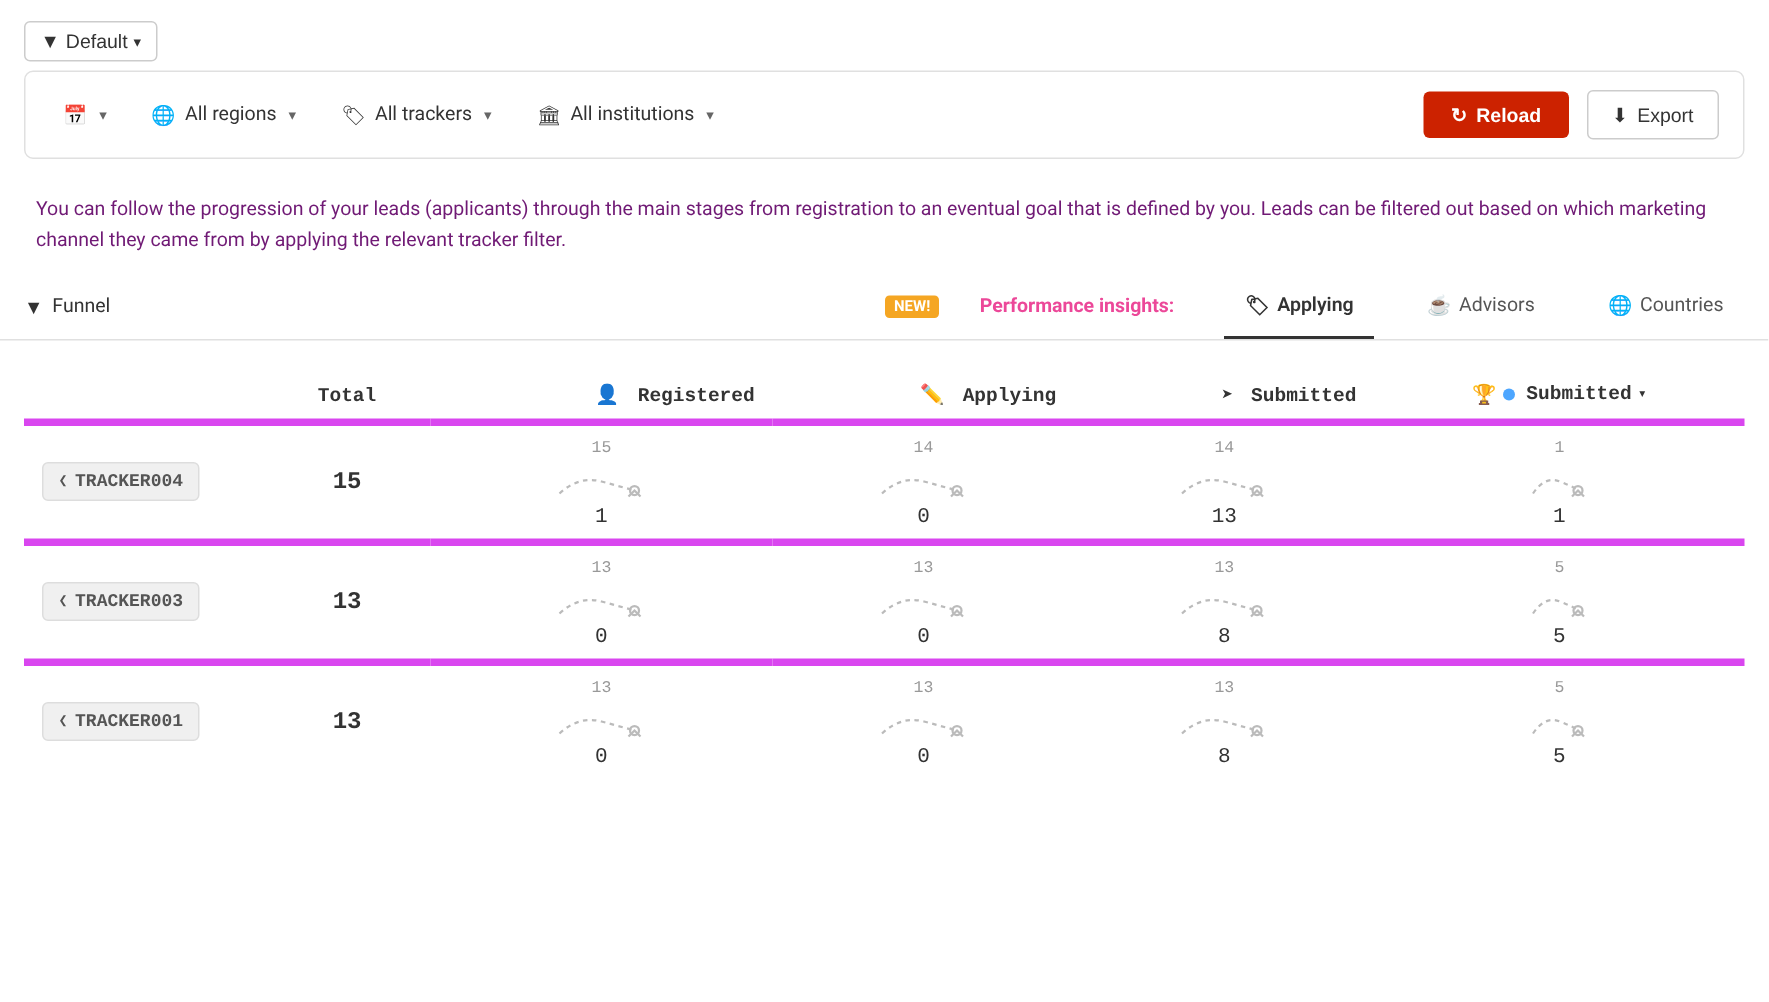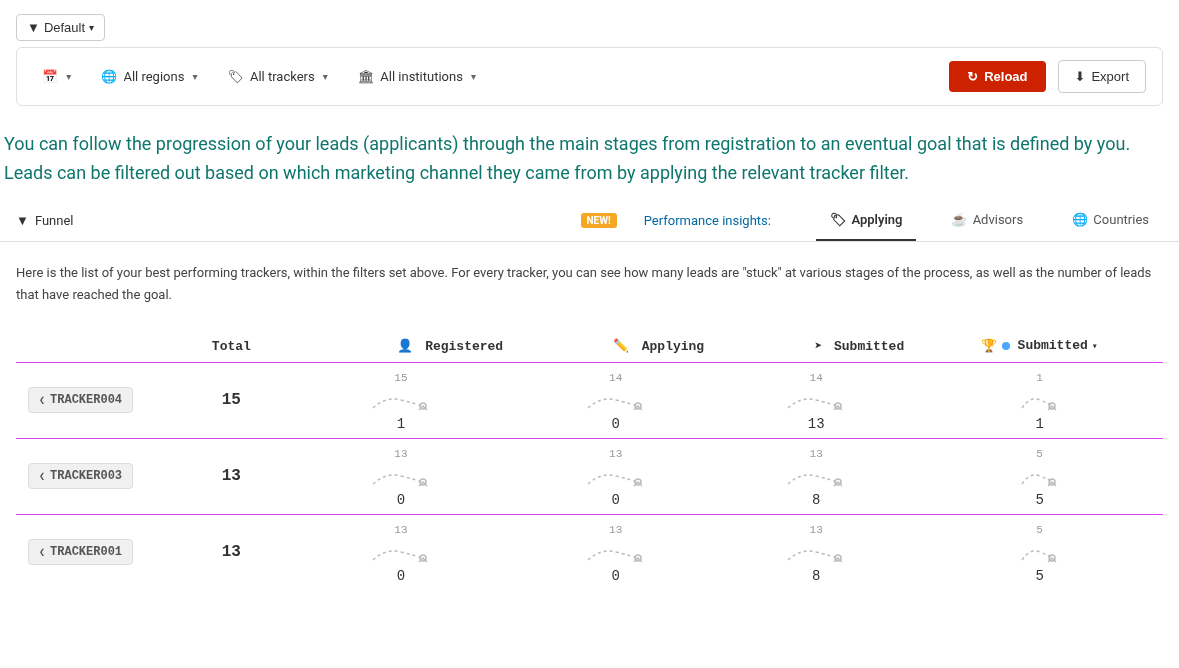--- a/index.html
+++ b/index.html
@@ -11,42 +11,42 @@
     .default-btn { display: flex; align-items: center; gap: 4px; border: 1px solid #ccc; background: #fff; padding: 5px 10px; border-radius: 4px; cursor: pointer; font-size: 13px; color: #333; }
 
     .filter-row { background: #fff; border: 1px solid #e0e0e0; border-radius: 6px; padding: 12px 16px; display: flex; align-items: center; gap: 12px; margin-bottom: 12px; }
     .filter-item { display: flex; align-items: center; gap: 6px; cursor: pointer; font-size: 13px; color: #333; padding: 4px 8px; border-radius: 4px; border: 1px solid transparent; }
     .filter-item .chevron { font-size: 10px; color: #666; margin-left: 2px; }
     .filter-divider { flex: 1; }
     .reload-btn { background: #cc2200; color: #fff; border: none; padding: 8px 18px; border-radius: 4px; cursor: pointer; font-size: 13px; font-weight: 600; display: flex; align-items: center; gap: 6px; }
     .export-btn { background: #fff; color: #333; border: 1px solid #ccc; padding: 8px 16px; border-radius: 4px; cursor: pointer; font-size: 13px; display: flex; align-items: center; gap: 6px; }
 
     
-    .description { padding: 12px 4px; font-size: 18px; color: #0f766e; line-height: 1.6; }
+    .description { padding: 12px 24px; font-size: 13px; color: #701a75; line-height: 1.6; }
 
     
     .section-tabs-wrapper { padding: 0 16px; border-bottom: 1px solid #e0e0e0; margin-bottom: 0; }
     .section-tabs { display: flex; align-items: center; }
     .funnel-tab { display: flex; align-items: center; gap: 6px; padding: 12px 16px 12px 0; font-size: 13px; cursor: pointer; color: #333; margin-right: 20px; }
     .tabs-right { margin-left: auto; display: flex; align-items: center; gap: 21px; }
     .new-badge { background: #f5a623; color: #fff; font-size: 10px; font-weight: 700; padding: 2px 6px; border-radius: 3px; margin-right: 6px; }
-    .perf-label { font-size: 13px; color: #0369a1; margin-right: 24px; }
+    .perf-label { font-size: 13px; color: #ec4899; margin-right: 12px; font-weight: bold; }
     .tab-item { display: flex; align-items: center; gap: 5px; padding: 12px 14px; font-size: 13px; cursor: pointer; color: #555; border-bottom: 2px solid transparent; white-space: nowrap; }
     .tab-item.active { color: #333; border-bottom: 2px solid #333; font-weight: 600; }
 
     
     .content-area { padding: 20px 16px; }
     .content-description { font-size: 13px; color: #444; line-height: 1.7; margin-bottom: 24px; }
 
     
     .tracker-table { width: 100%; border-collapse: collapse; font-family: Liberation Mono, monospace; }
     .tracker-table th { padding: 8px 12px; font-size: 13px; font-weight: 600; color: #333; text-align: right; vertical-align: bottom; }
     .tracker-table th:first-child { text-align: left; width: 160px; }
     .tracker-table th .col-icon { margin-right: 4px; }
-    .tracker-table td { padding: 6px 12px; border-top: 1px solid #d946ef; text-align: center; vertical-align: middle; font-size: 14px; font-weight: 500; color: #333; }
+    .tracker-table td { padding: 6px 12px; border-top: 5px solid #d946ef; text-align: center; vertical-align: middle; font-size: 14px; font-weight: 500; color: #333; }
     .tracker-table td:first-child { text-align: left; }
 
     .tracker-badge { display: inline-flex; align-items: center; gap: 5px; background: #f0f0f0; border: 1px solid #ddd; border-radius: 4px; padding: 5px 10px; font-size: 12px; font-weight: 600; color: #555; }
 
     
     .sparkline-cell { position: relative; display: inline-flex; flex-direction: column; align-items: center; }
     .spark-num { font-size: 11px; color: #999; margin-bottom: 2px; }
     .spark-svg { display: block; }
 
     .accepted-dot { display: inline-block; width: 8px; height: 8px; background: #4da6ff; border-radius: 50%; margin-right: 4px; }
@@ -130,21 +130,20 @@
       </div>
       <div class="tab-item">
         <span>🌐</span>
         <span>Countries</span>
       </div>
     </div>
   </div>
 </div>
 
 <div class="content-area">
-  <p class="content-description">Here is the list of your best performing trackers, within the filters set above. For every tracker, you can see how many leads are "stuck" at various stages of the process, as well as the number of leads that have reached the goal.</p>
 
   <table class="tracker-table">
     <thead>
       <tr>
         <th></th>
         <th class="total-col">
           <span>Total</span>
         </th>
         <th>
           <span class="col-icon">👤</span>

